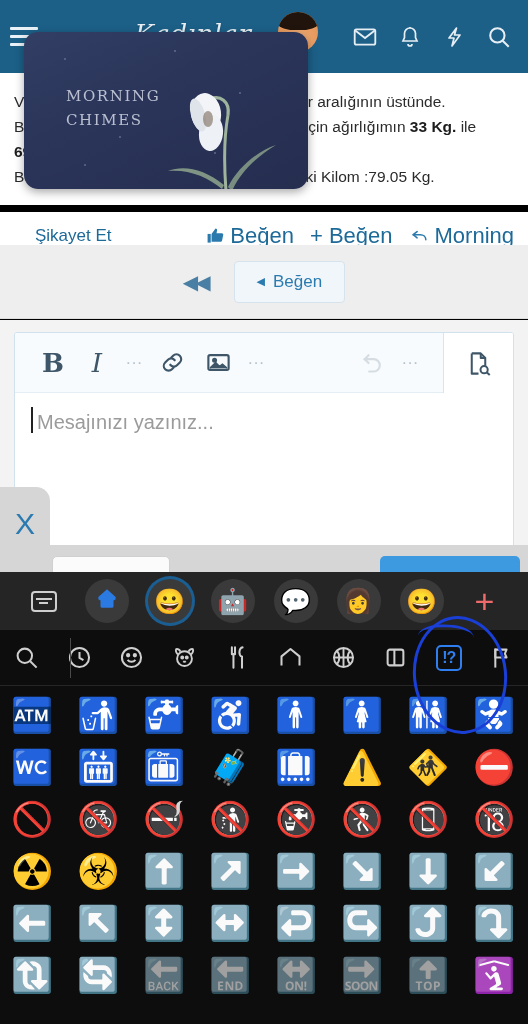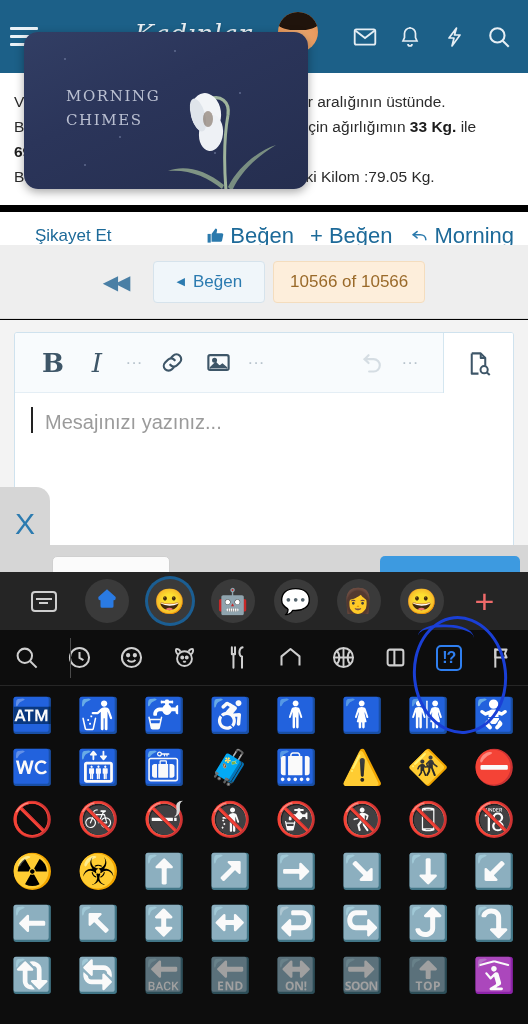--- a/index.html
+++ b/index.html
@@ -118,21 +118,21 @@
   .tb-icon svg { display: block; }
   .tb-preview {
     position: absolute; right: 0; top: 0; height: 60px; width: 70px;
     background: #ffffff; border-left: 1px solid #d4e6f0;
     display: flex; align-items: center; justify-content: center;
   }
   .editor-body { padding: 18px 16px; position: relative; }
   .caret {
     position: absolute; left: 16px; top: 14px; width: 2px; height: 26px; background: #222;
   }
-  .placeholder { font-size: 20px; color: #9b9b9b; margin-left: 14px; }
+  .placeholder { font-size: 20px; color: #9b9b9b; margin-left: 6px; }
 
   
   .close-tab {
     position: absolute; left: 0; top: 487px; width: 50px; height: 73px;
     background: #d6d6d6; border-radius: 0 14px 0 0;
     display: flex; align-items: center; justify-content: center;
     color: #2c7bb0; font-size: 30px; z-index: 6;
   }
 
   
@@ -318,21 +318,20 @@
       </div>
     </div>
   </div>
 
   <div class="pagination">
     <div class="page-first">◀◀</div>
     <div class="page-prev">
       <span class="car">◀</span>
       <span>Beğen</span>
     </div>
-    <div class="page-count">10566 of 10566</div>
   </div>
 
   <div class="editor-wrap">
     <div class="editor">
       <div class="editor-toolbar">
         <div class="tb tb-bold">B</div>
         <div class="tb tb-italic">I</div>
         <div class="tb tb-dots">
           <span>·</span>
             <span>·</span>

